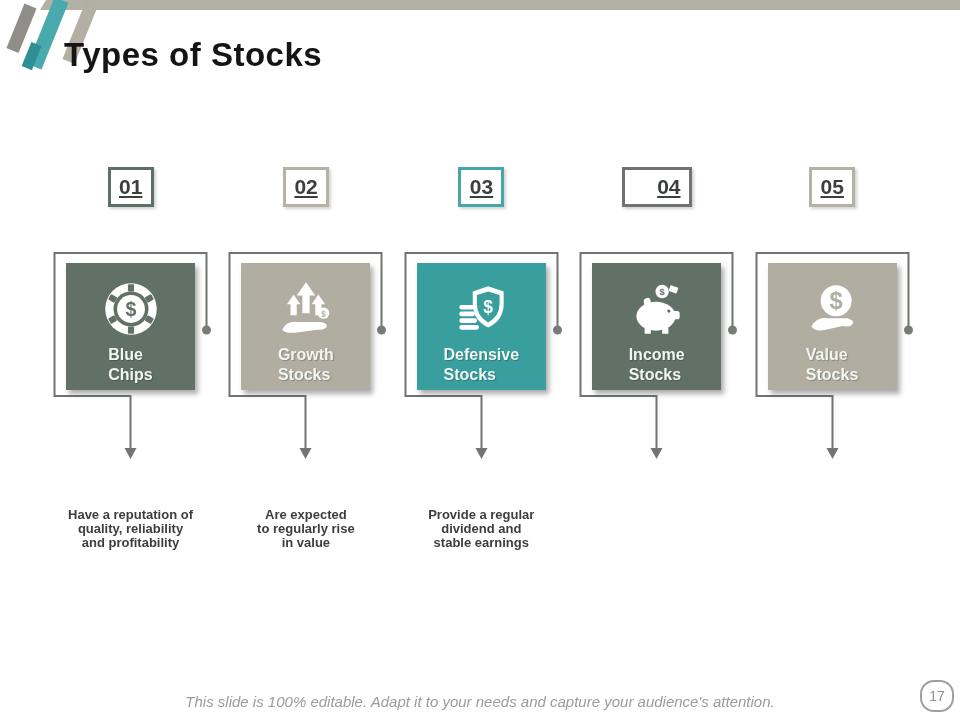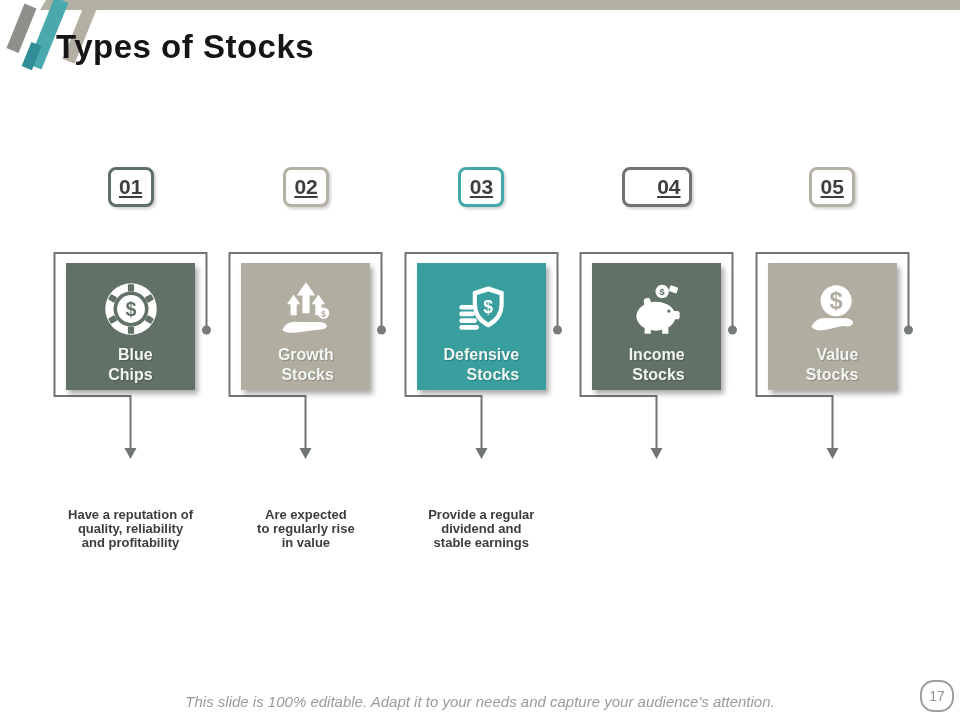--- a/index.html
+++ b/index.html
@@ -8,47 +8,47 @@
 
   
   .topbar{position:absolute;top:0;left:0;width:960px;height:10px;background:#b3b0a4;
           clip-path:polygon(46px 0,100% 0,100% 100%,40px 100%);}
   .stripe{position:absolute;transform-origin:top center;}
   .stripe-gray{left:24px;top:6px;width:13px;height:48px;background:#8f8e88;transform:rotate(22deg);}
   .stripe-teal{left:54px;top:0;width:15px;height:72px;background:#4aa9ad;transform:rotate(22deg);}
   .stripe-beige{left:86px;top:2px;width:13px;height:64px;background:#b3b0a3;transform:rotate(22deg);}
   .stripe-darkteal{left:31px;top:44px;width:11px;height:26px;background:#2f8e96;transform:rotate(22deg);}
 
-  .title{position:absolute;left:52px;top:24px;margin:4px;font-size:33px;font-weight:bold;
+  .title{position:absolute;left:52px;top:24px;margin:12px;font-size:33px;font-weight:bold;
          color:#151515;letter-spacing:.5px;}
 
   
   .columns{position:absolute;left:43px;top:160px;width:877px;height:440px;display:flex;}
   .col{position:relative;width:175.4px;height:440px;}
 
   .badge{position:absolute;top:7px;left:50%;transform:translateX(-50%);
-         width:40px;height:34px;border:3px solid;border-radius:8px;background:#fff;
+         width:40px;height:34px;border:3px solid;border-radius:0;background:#fff;
          display:flex;align-items:center;justify-content:center;
          font-size:21px;font-weight:bold;color:#3c403d;text-decoration:underline;
          box-shadow:2px 2px 3px rgba(0,0,0,.18);}
   .b-sage{border-color:#5e6f66;}
   .b-beige{border-color:#b5b2a5;}
   .b-teal{border-color:#45a8a8;}
   .b-gray{border-color:#70746f;padding-left:24px;}
 
   .connector{position:absolute;top:90px;left:0;width:175px;height:215px;}
 
   .tile{position:absolute;top:103px;left:23px;width:129px;height:127px;
         display:flex;flex-direction:column;align-items:center;padding-top:15px;box-sizing:border-box;
         box-shadow:3px 4px 5px rgba(50,50,50,.4);}
   .c-sage{--tile:#627165;background:var(--tile);}
   .c-beige{--tile:#b1ada0;background:var(--tile);}
   .c-teal{--tile:#389e9e;background:var(--tile);}
   .tile-label{margin-top:5px;font-size:16px;font-weight:bold;color:#f2f6f3;line-height:20px;
-              text-align:right;white-space:pre-line;text-shadow:1px 1px 1px rgba(0,0,0,.22);}
+              text-align:left;white-space:pre-line;text-shadow:1px 1px 1px rgba(0,0,0,.22);}
 
   .desc{position:absolute;top:348px;left:2px;width:171px;text-align:center;
         font-size:13px;font-weight:bold;color:#3e3d3c;line-height:14px;white-space:pre-line;}
 
   .footer{position:absolute;left:0;bottom:10px;width:100%;text-align:center;
           font-style:italic;font-size:15px;color:#9b9b9b;}
   .pagenum{position:absolute;right:6px;bottom:8px;width:30px;height:28px;
            border:2px solid #9ba1a1;border-radius:14px;background:#fff;
            display:flex;align-items:center;justify-content:center;
            font-size:14px;color:#8c9292;}

